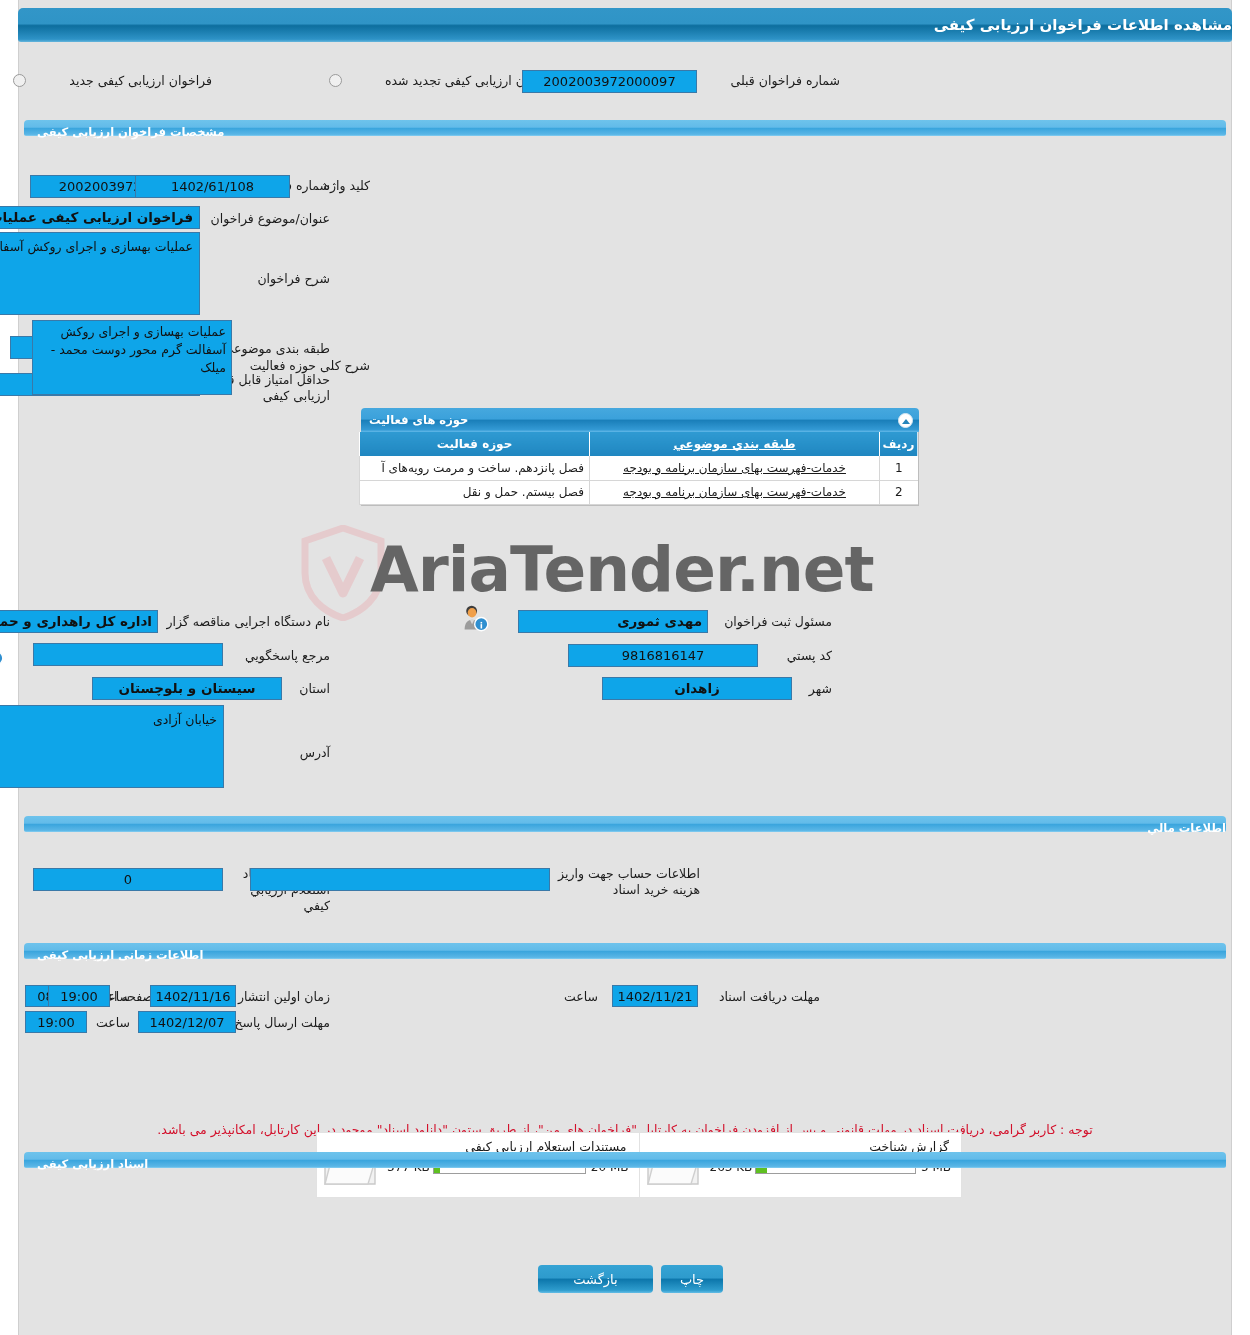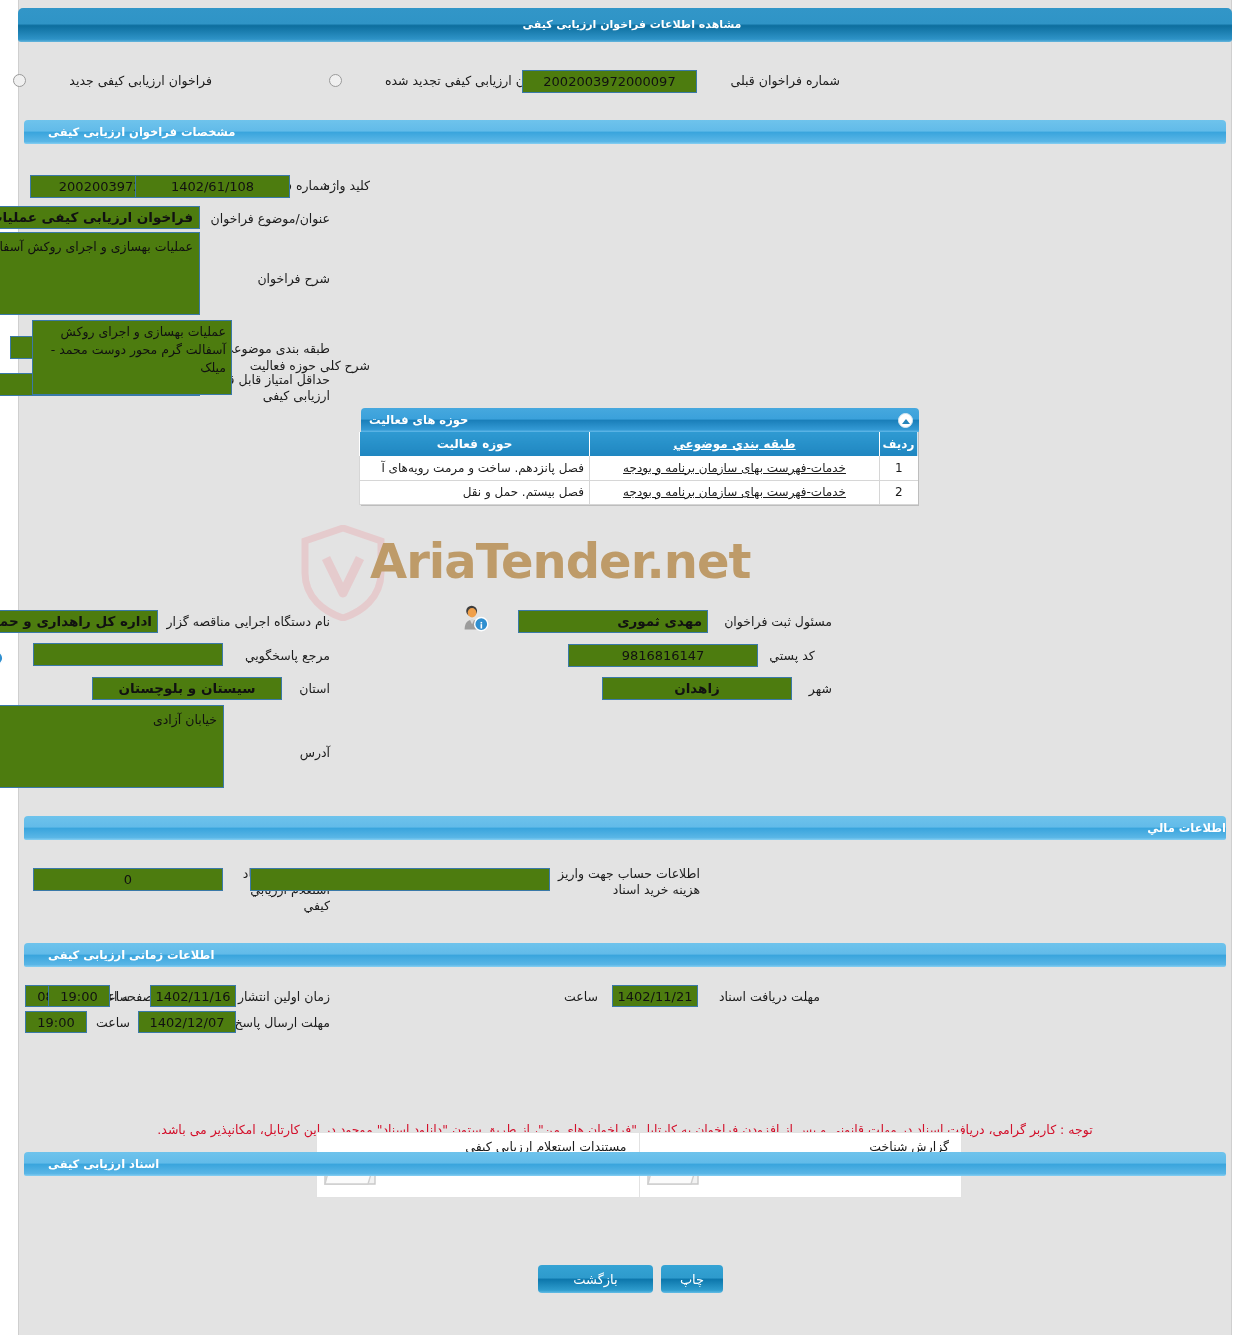--- a/index.html
+++ b/index.html
@@ -29,72 +29,72 @@
     position: absolute;
     left: 300px; top: 525px;
     width: 640px; height: 100px;
     pointer-events: none;
     z-index: 3;
     opacity: .55;
   }
   .wm-text {
     position: absolute;
     left: 70px; top: 8px;
-    font-size: 48px; font-weight: bold;
-    color: #a16207;
+    font-size: 63px; font-weight: bold;
+    color: #000000;
     letter-spacing: -1px;
     font-family: "DejaVu Sans", sans-serif;
     direction: ltr;
     white-space: nowrap;
   }
   .wm-shield { position: absolute; left: 0px; top: 0px; }
 
   
   .titlebar {
     position: absolute;
     right: 18px; top: 8px;
     width: 1214px; height: 34px;
     background: linear-gradient(to bottom, #3296c8 0%, #2f94c6 46%, #0d6e9e 52%, #2e93c7 92%, #66b6dd 100%);
     border-radius: 5px 5px 3px 3px;
     color: #ffffff;
-    font-size: 11px; font-weight: bold;
+    font-size: 15px; font-weight: bold;
     line-height: 34px;
     padding-right: 0; padding-left: 10px;
-    text-align: center;
+    text-align: right;
     z-index: 2;
   }
   .titlebar span { padding-left: 4px; }
 
   
   .sechdr {
     position: absolute;
-    height: 24px;
+    height: 16px;
     background: linear-gradient(to bottom, #6ec3ec 0%, #62bbe9 45%, #3aa5dd 52%, #5ab6e6 90%, #87cff2 100%);
     border-radius: 4px 4px 2px 2px;
     color: #ffffff;
     font-size: 11.5px; font-weight: bold;
     line-height: 24px;
     text-align: left;
-    padding-left: 24px;
+    padding-left: 13px;
     z-index: 2;
   }
 
   
   .lbl {
     position: absolute;
     font-size: 12.5px;
     color: #1c1c1c;
     line-height: 17px;
     text-align: right;
     white-space: nowrap;
   }
   .lbl.wrap { white-space: normal; }
   .fld {
     position: absolute;
-    background: #4d7c0f;
+    background: #0ea5e9;
     border: 1px solid #3a79a8;
     font-size: 13px;
     color: #111;
     line-height: 19px;
     padding: 1px 4px;
     text-align: center;
     overflow: hidden;
     white-space: nowrap;
   }
   .fld.bold { font-weight: bold; font-size: 13.5px; }
@@ -361,21 +361,21 @@
   <svg class="avatar" style="right:1245px; top:638px;" viewBox="0 0 32 32">
     <ellipse cx="11" cy="8" rx="6.2" ry="6" fill="#3d3d3d"></ellipse>
     <ellipse cx="11.5" cy="10" rx="5" ry="5.3" fill="#f0a04b"></ellipse>
     <path d="M3 29 C3 21 7 18 11.5 18 C16 18 20 21 20 29 Z" fill="#9c9c9c"></path>
     <path d="M9 18 L11.5 23 L14 18 Z" fill="#d8d8d8"></path>
     <circle cx="22" cy="23" r="7.5" fill="#2f8fd0" stroke="#ffffff" stroke-width="1.6"></circle>
     <rect x="21.2" y="20.5" width="1.8" height="1.8" fill="#ffffff"></rect>
     <rect x="21.2" y="23" width="1.8" height="5" fill="#ffffff"></rect>
   </svg>
 
-  <div class="lbl" style="right:418px; top:647px; width:80px;text-align:center;">کد پستي</div>
+  <div class="lbl" style="right:418px; top:647px; width:80px;">کد پستي</div>
   <div class="fld" style="right:492px; top:644px; width:190px; height:23px;">9816816147</div>
 
   <div class="lbl" style="right:920px; top:680px; width:60px;">استان</div>
   <div class="fld bold" style="right:968px; top:677px; width:190px; height:23px;">سیستان و بلوچستان</div>
 
   <div class="lbl" style="right:418px; top:680px; width:50px;">شهر</div>
   <div class="fld bold" style="right:458px; top:677px; width:190px; height:23px;">زاهدان</div>
 
   <div class="lbl" style="right:920px; top:744px; width:60px;">آدرس</div>
   <div class="fld area" style="right:1026px; top:705px; width:914px; height:83px; padding:4px 6px; font-size:12.5px;">خیابان آزادی</div>

